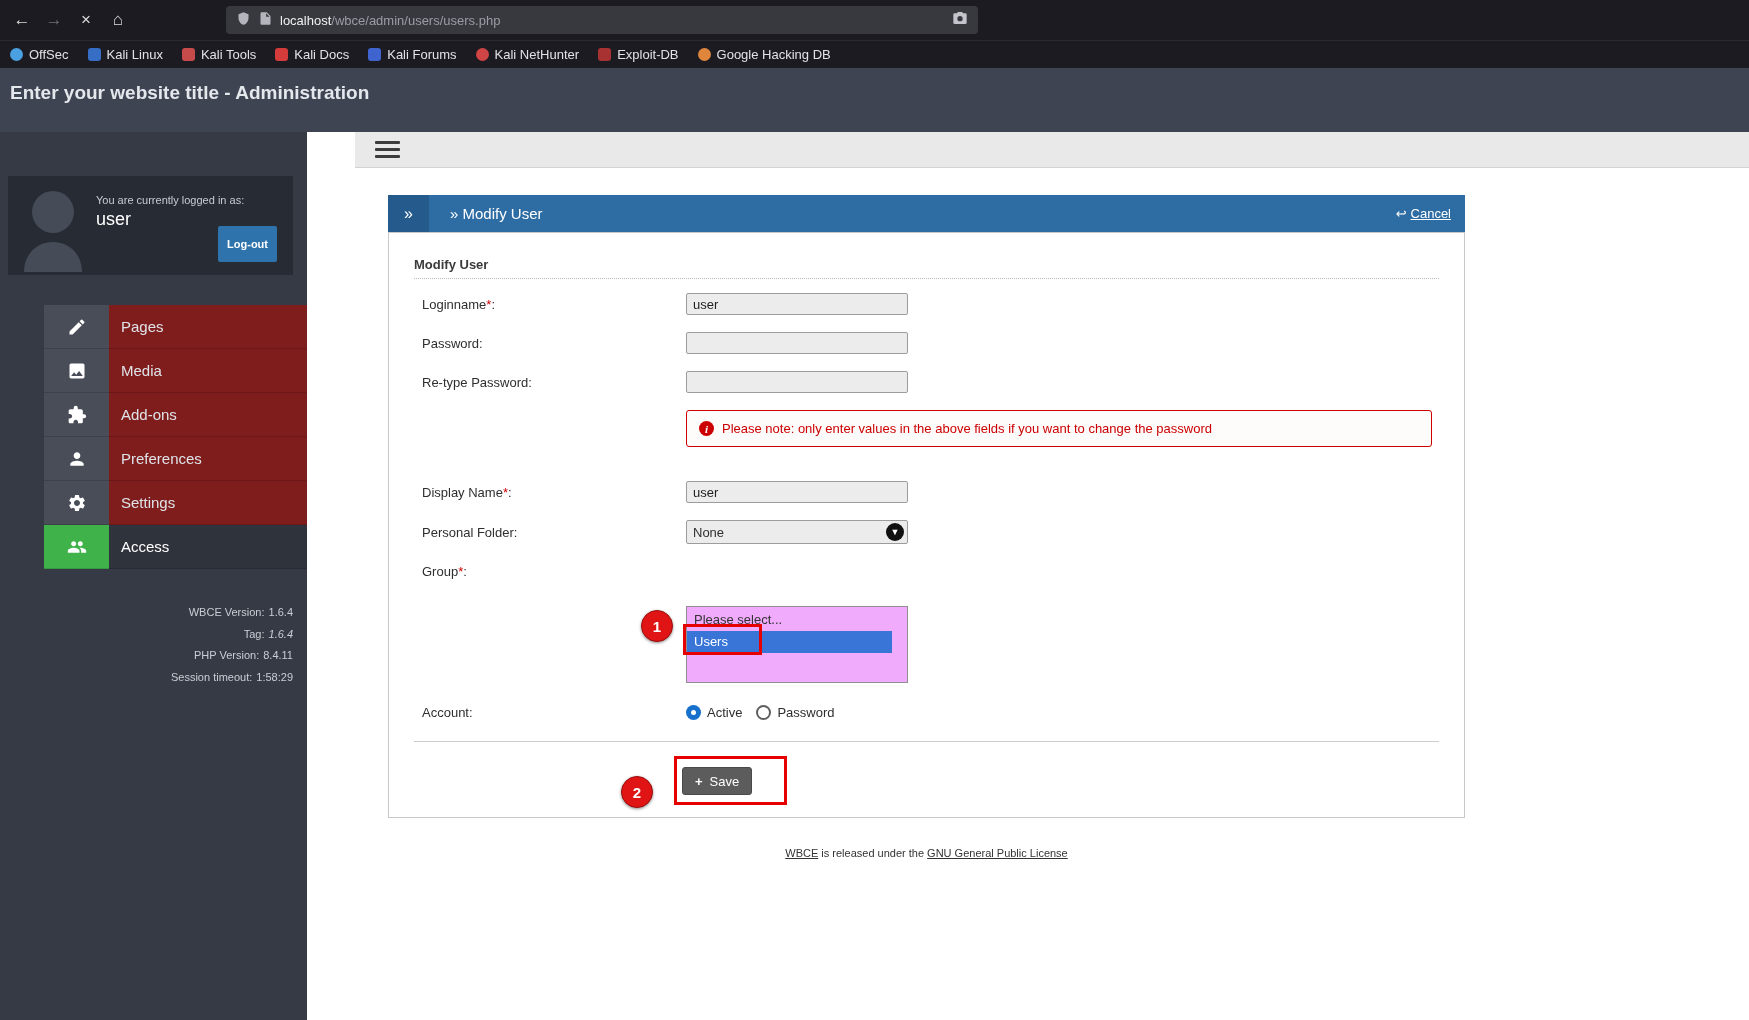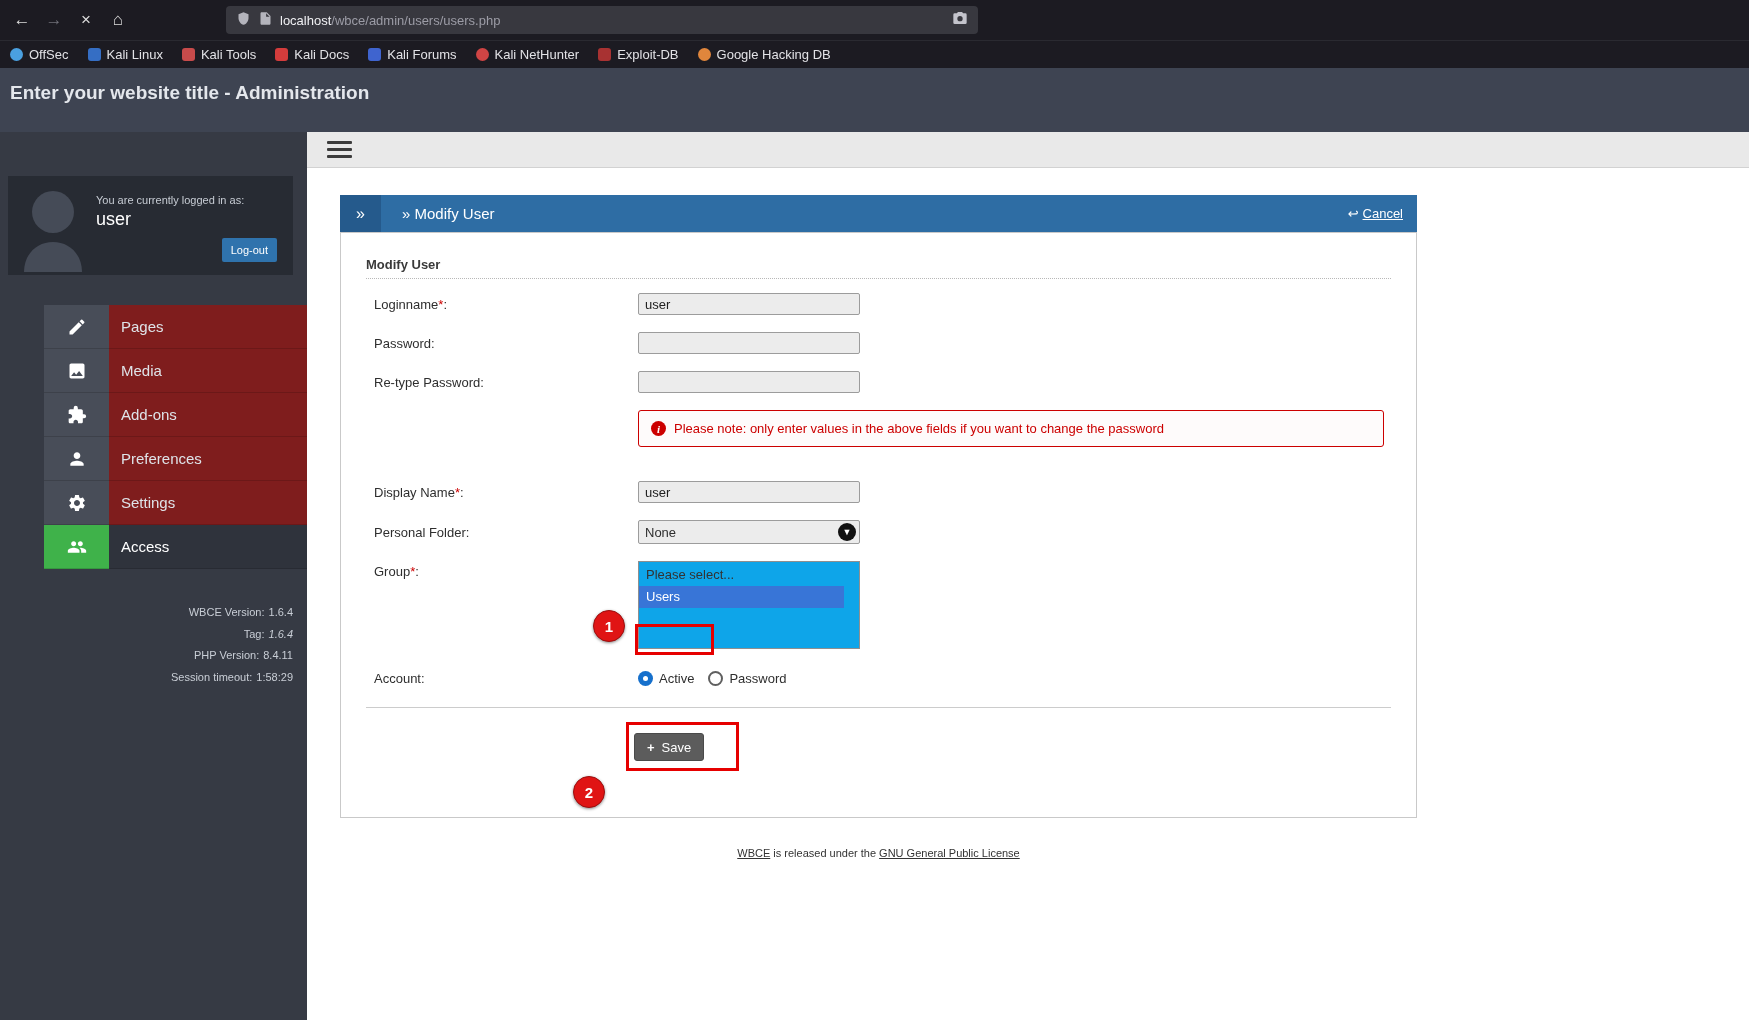--- a/index.html
+++ b/index.html
@@ -25,32 +25,32 @@
   .bm-dot { width:13px; height:13px; border-radius:3px; }
   .bm0{background:#4aa0e0;border-radius:50%;} .bm1{background:#356ec4;} .bm2{background:#c84b4b;}
   .bm3{background:#d43c3c;} .bm4{background:#3f64cf;} .bm5{background:#cf4444;border-radius:50%;}
   .bm6{background:#a83232;} .bm7{background:#e0863c;border-radius:50%;}
 
   
   .site-header { height:64px; background:#3e4452; padding:14px 0 0 10px; }
   .site-header h1 { font-size:19px; font-weight:bold; color:#e4e7ec; }
 
   
-  .app { display:flex; height:888px; }
+  .app { display:flex; height:888px;gap:48px; }
   .sidebar { width:307px; background:#363a44; position:relative; flex-shrink:0; }
 
   .user-panel { position:absolute; left:8px; top:44px; width:285px; height:99px;
                 background:#272b33; overflow:hidden; }
   .avatar { position:absolute; left:14px; top:10px; width:62px; height:86px; }
   .avatar svg { width:62px; height:86px; fill:#454b57; }
   .login-note { position:absolute; left:88px; top:18px; font-size:11px; color:#c7ccd4; }
   .username { position:absolute; left:88px; top:33px; font-size:18px; color:#fff; }
   .logout { position:absolute; right:16px; bottom:13px; background:#2f73ad; color:#fff;
-            font-size:11px; padding:6px 9px; border:none; border-radius:2px; cursor:pointer;
-            font-family:"Liberation Sans",sans-serif; }
+            font-size:11px; padding:12px 9px; border:none; border-radius:2px; cursor:pointer;
+            font-family:"Liberation Sans",sans-serif;font-weight:bold; }
 
   .menu { position:absolute; left:44px; top:173px; width:263px; }
   .menu-item { display:flex; height:44px; cursor:pointer; }
   .mi-icon { width:65px; background:#484d58; display:flex; align-items:center; justify-content:center;
              border-bottom:1px solid rgba(0,0,0,.15); }
   .mi-icon svg { width:20px; height:20px; fill:#fff; }
   .mi-label { flex:1; background:#7f1d1d; color:#dfe3e8; font-size:15px; display:flex;
               align-items:center; padding-left:12px; border-bottom:1px solid rgba(0,0,0,.15); }
   .menu-item.active .mi-icon { background:#3fb24a; }
   .menu-item.active .mi-label { background:#2f333c; color:#fff; }
@@ -95,21 +95,21 @@
                flex-shrink:0; font-family:"Liberation Serif",serif; }
   .mt34 { margin-top:34px; }
 
   .sel { width:222px; height:24px; background:#ececec; border:1px solid #9c9c9c; border-radius:2px;
          display:flex; align-items:center; justify-content:space-between; padding:0 3px 0 6px; cursor:pointer; }
   .sel-chev { width:18px; height:18px; border-radius:50%; background:#111; color:#fff; font-size:9px;
               display:flex; align-items:center; justify-content:center; }
 
   .group-row { align-items:flex-start; }
   .group-row .flabel { padding-top:3px; }
-  .listbox { width:222px; height:88px; border:1px solid #8f8f8f; background:#0ea5e9; padding:2px 0; overflow:hidden; }
+  .listbox { width:222px; height:77px; border:1px solid #8f8f8f; background:#f0abfc; padding:2px 0; overflow:hidden;margin-top:45px; }
   .opt { height:22px; line-height:22px; padding:0 7px; font-size:13px; color:#333; cursor:pointer; }
   .opt.selected { background:#3875d7; color:#fff; margin-right:15px; }
   .group-row { margin-bottom:18px; }
 
   .radio-lab { display:flex; align-items:center; gap:6px; margin-right:14px; cursor:pointer; }
   .radio { width:15px; height:15px; border-radius:50%; display:inline-block; }
   .radio.checked { background:#1670cc; }
   .radio.checked::after { content:""; display:block; width:5px; height:5px; background:#fff;
                           border-radius:50%; margin:5px auto; }
   .radio.unchecked { border:2px solid #5f5f5f; background:#fff; }

